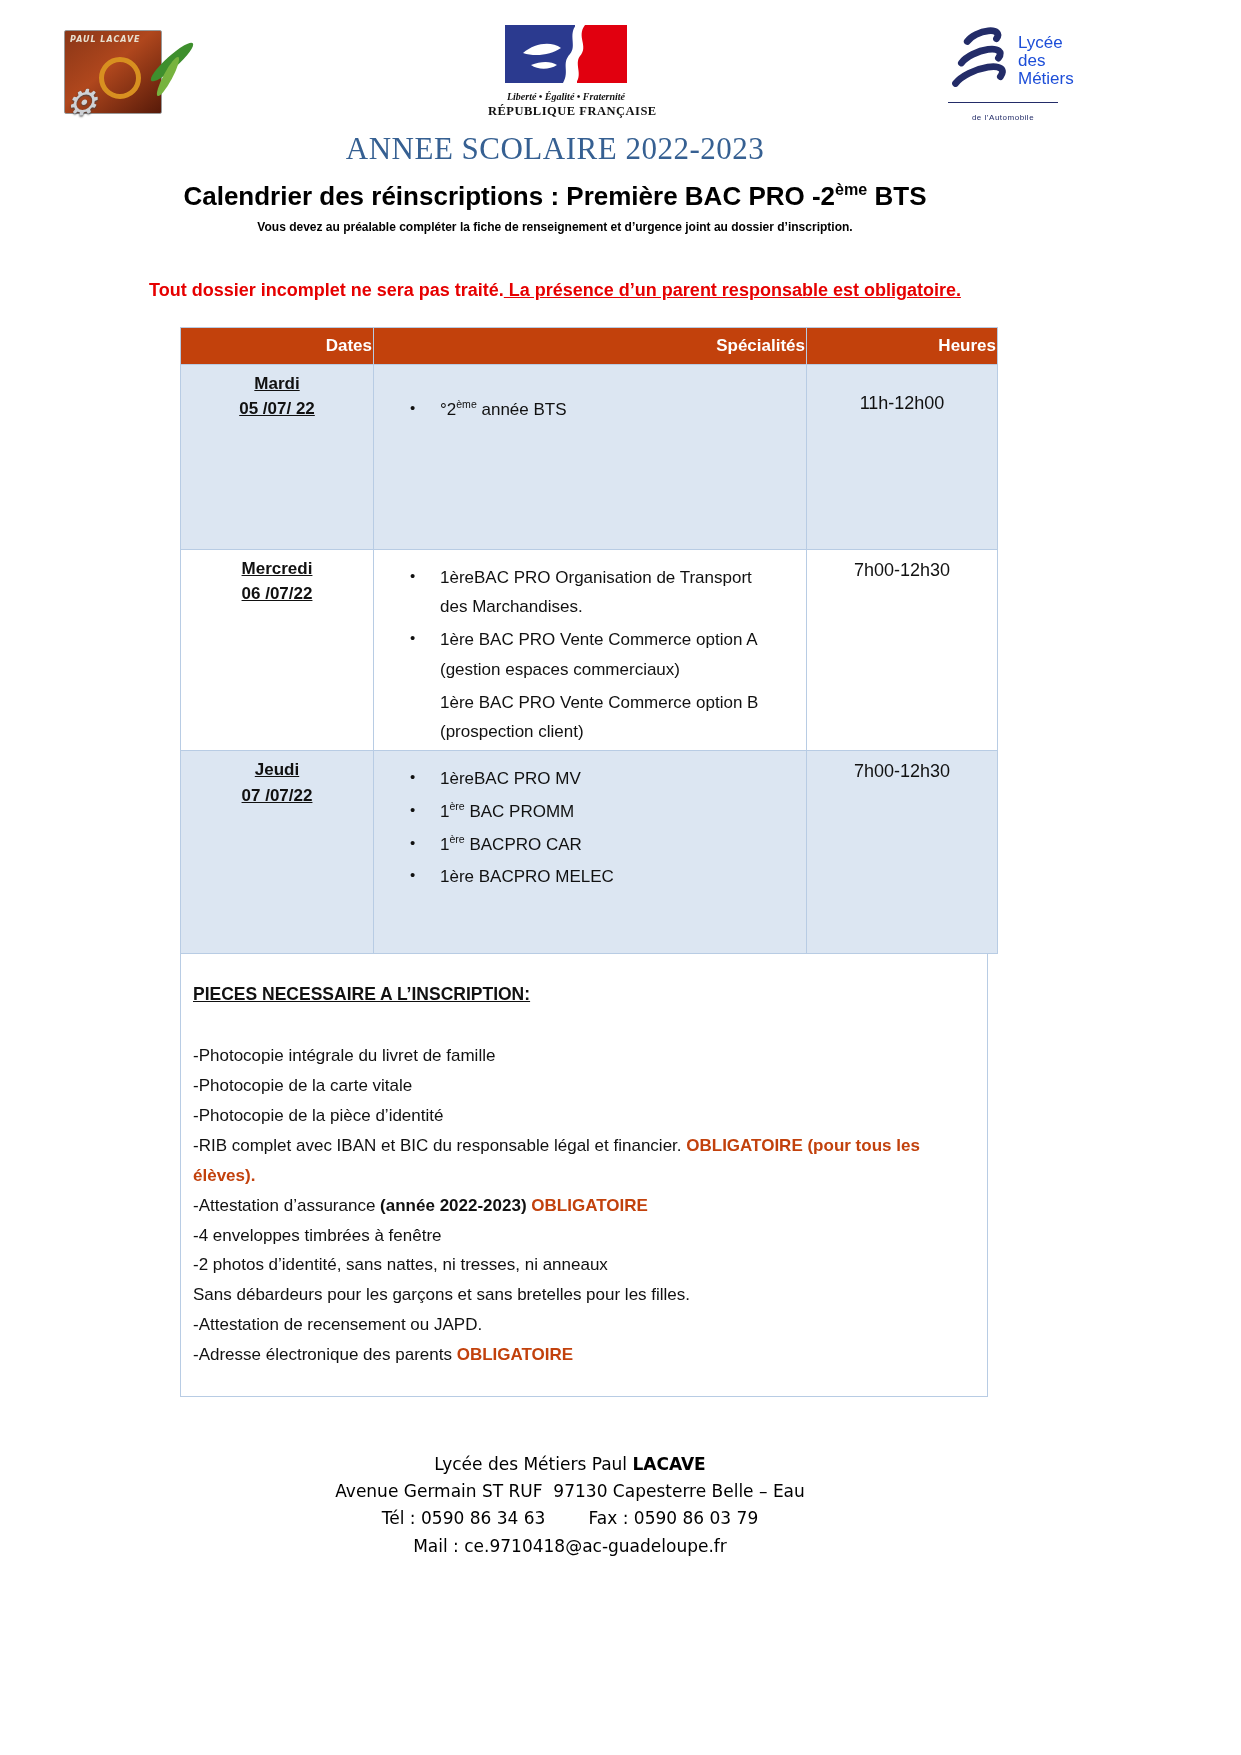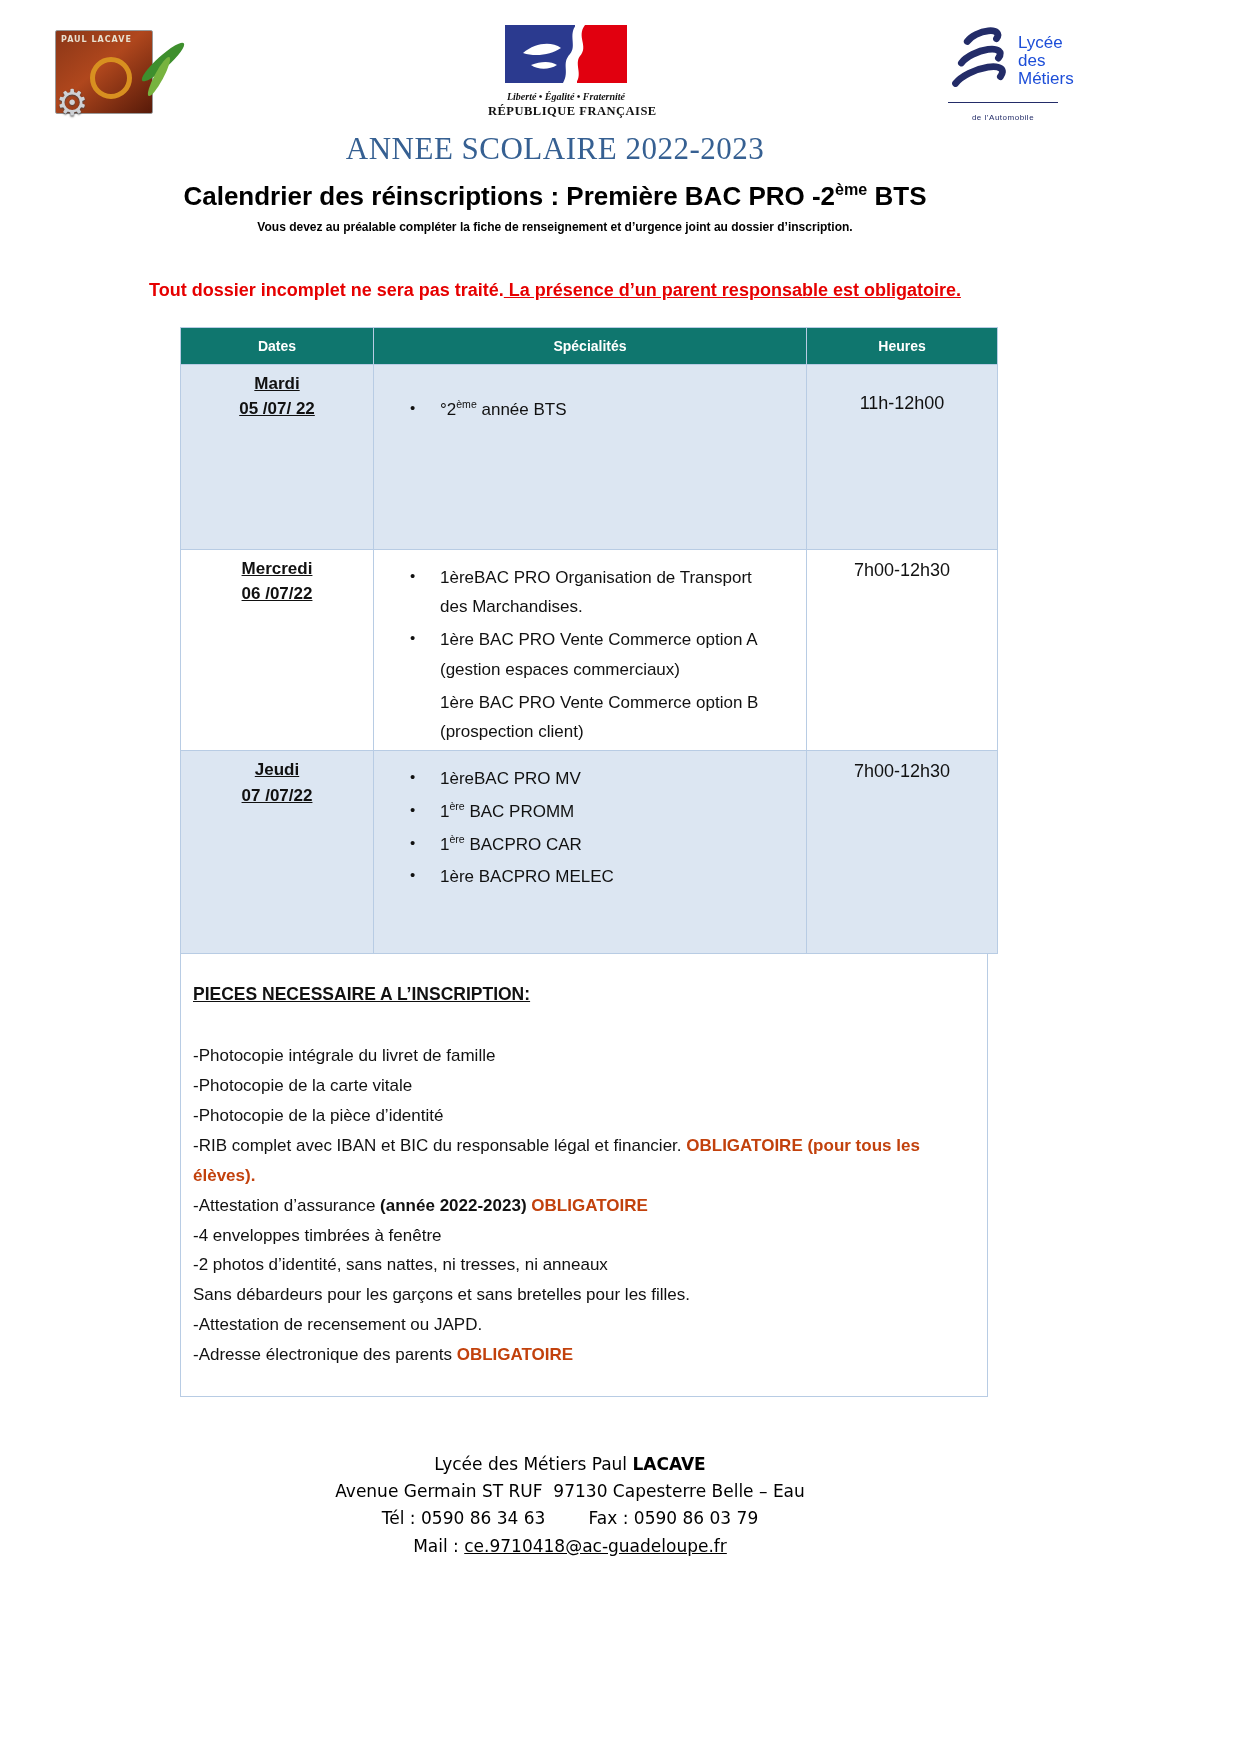--- a/index.html
+++ b/index.html
@@ -1,20 +1,20 @@
 <!DOCTYPE html>
 <html><head>
 <meta charset="utf-8">
 <style>
   html,body{margin:0;padding:0;background:#fff;}
   .page{position:relative;width:1241px;height:1755px;background:#fff;overflow:hidden;
         font-family:"Liberation Sans",sans-serif;color:#111;}
 
   
-  .logo-left{position:absolute;left:55px;top:28px;width:120px;height:92px;}
+  .logo-left{position:absolute;left:64px;top:28px;width:120px;height:92px;font-style:italic;}
   .ll-frame{position:absolute;left:0;top:2px;width:96px;height:82px;border:1px solid #999;border-radius:2px;
             background:linear-gradient(140deg,#8a3617,#b0471d 45%,#571a09);}
   .ll-title{position:absolute;top:4px;left:5px;right:3px;color:#e8e0d0;font-size:8px;font-weight:700;
             letter-spacing:1px;font-family:"DejaVu Sans",sans-serif;white-space:nowrap;overflow:hidden;}
   .ll-ring{position:absolute;top:26px;left:34px;width:32px;height:32px;border:5px solid #d89020;border-radius:50%;}
   .ll-gear{position:absolute;bottom:-8px;left:0px;font-size:36px;color:#cfd2d6;text-shadow:0 1px 2px #444;line-height:1;}
   .ll-leaf{position:absolute;background:#3e8f2d;border-radius:50%;}
   .ll-leaf.one{right:-16px;top:28px;width:56px;height:12px;transform:rotate(-42deg);}
   .ll-leaf.two{right:-6px;top:44px;width:44px;height:9px;background:#77b33e;transform:rotate(-62deg);}
 
@@ -35,22 +35,22 @@
   h1.year{margin:132px 0 0;font-family:"Liberation Serif",serif;font-weight:400;font-size:31px;
           color:#366092;letter-spacing:0.5px;line-height:1.1;}
   h2.maintitle{margin:14px 0 0;font-size:26px;font-weight:700;color:#000;line-height:1.15;}
   .sup{font-size:0.62em;vertical-align:super;}
   p.notice{margin:8px 0 0;font-size:12px;font-weight:700;color:#000;}
   p.warning{margin:46px 0 0;font-size:18px;font-weight:700;color:#e60000;}
   p.warning .u{text-decoration:underline;}
 
   
   table.sched{margin:26px 0 0 180px;width:808px;border-collapse:collapse;table-layout:fixed;}
-  table.sched th{background:#0f766e;color:#fff;font-size:14px;font-weight:700;height:34px;
-                 border:1px solid #b8cce4;text-align:center;}
+  table.sched th{background:#c2410c;color:#fff;font-size:17px;font-weight:700;height:34px;
+                 border:1px solid #b8cce4;text-align:right;}
   th.w-date{width:190px;} th.w-spec{width:430px;} th.w-time{width:188px;}
   table.sched td{vertical-align:top;border:1px solid #b8cce4;}
   tr.shaded{background:#dce6f2;}
   tr.r0{height:185px;} tr.r1{height:192px;} tr.r2{height:203px;}
   .c-date{text-align:center;padding-top:6px;font-size:17px;}
   .date-line{font-weight:700;text-decoration:underline;line-height:1.5;}
   .c-spec{padding:13px 8px 0 36px;font-size:17px;line-height:1.75;}
   tr.r0 .c-spec{padding-top:30px;}
   tr.r0 .c-time{padding-top:28px;}
   .item{display:flex;margin-bottom:3px;}
@@ -59,21 +59,21 @@
   .itext{flex:1;}
   .c-time{text-align:center;padding-top:10px;font-size:18px;}
 
   
   .pieces{margin-left:180px;width:808px;box-sizing:border-box;border:1px solid #b8cce4;border-top:none;
           padding:30px 14px 26px 12px;font-size:17px;}
   .pieces-heading{font-weight:700;text-decoration:underline;font-size:17.5px;margin-bottom:36px;}
   .pline{line-height:1.76;}
   .b{font-weight:700;}
   .red{color:#c2410c;font-weight:700;}
-  .u{text-decoration:underline;}
+  .u{}
 
   
   .footer{margin-top:54px;width:1140px;text-align:center;font-family:"DejaVu Sans",sans-serif;
           font-size:17px;color:#000;}
   .fline{line-height:1.6;}
 </style>
 </head>
 <body>
 
 <div class="page">

